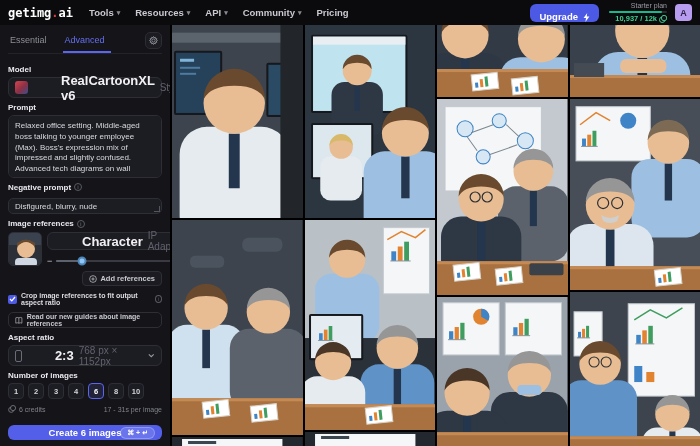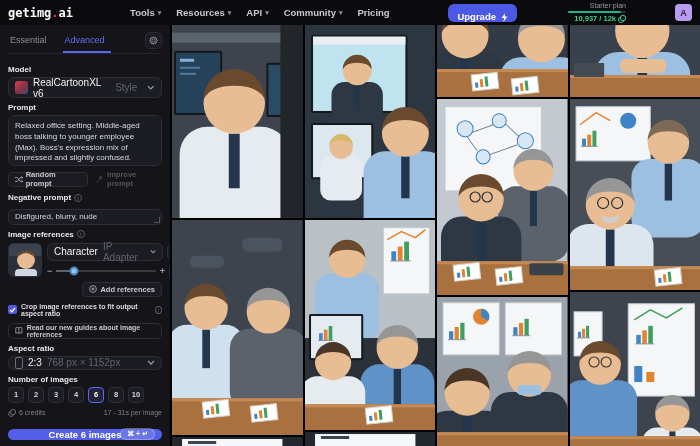--- a/index.html
+++ b/index.html
@@ -1,21 +1,21 @@
 <!DOCTYPE html>
 <html><head>
 <meta charset="utf-8">
 <style>
   * { margin:0; padding:0; box-sizing:border-box; }
   html,body { width:700px; height:446px; overflow:hidden; background:#000; }
   body { font-family:"Liberation Sans", sans-serif; color:#e7e7ec; }
   .app { width:700px; height:446px; display:flex; flex-direction:column; background:#09090c; }
 
   
-  .topbar { height:25px; flex:0 0 25px; display:flex; align-items:center; background:#0b0b0e; padding:0 8px;gap:41px; }
+  .topbar { height:25px; flex:0 0 25px; display:flex; align-items:center; background:#0b0b0e; padding:0 8px; }
   .logo { font-family:"DejaVu Sans Mono", monospace; font-weight:bold; font-size:12px; color:#fff; letter-spacing:0; margin-right:16px; }
   .logo .dot { color:#e23b3b; }
   .nav { display:flex; align-items:center; gap:15px; flex:1; }
   .nav-item { font-size:9.5px; font-weight:bold; color:#c9c9cf; display:flex; align-items:center; gap:3px; cursor:pointer; }
   .nav-item .chev { font-size:7px; color:#8a8a92; }
   .upgrade-btn { background:#4c59e4; color:#fff; font-size:9.5px; font-weight:bold; border:none; border-radius:6px; height:18px; padding:0 9px; display:flex; align-items:flex-end; gap:5px; cursor:pointer; }
   .plan { margin:0 8px 0 10px; text-align:right; line-height:1; }
   .plan-name { font-size:7px; color:#9a9aa3; margin-bottom:2px; }
   .plan-bar { width:58px; height:2px; background:#2a2a31; border-radius:2px; margin:0 0 2px auto; position:relative; }
   .plan-bar i { position:absolute; left:0; top:0; bottom:0; width:91%; background:#17b88a; border-radius:2px; }
@@ -27,21 +27,21 @@
   
   .sidebar { width:170px; flex:0 0 170px; background:#141419; padding:6px 8px 6px 8px; display:flex; flex-direction:column; overflow:hidden; }
   .tabs { display:flex; align-items:center; border-bottom:1px solid #232329; padding-bottom:0; margin-bottom:6px; }
   .tab { font-size:9px; font-weight:normal; color:#8d8d96; padding:4px 6px 6px 2px; margin-right:10px; cursor:pointer; border-bottom:2px solid transparent; }
   .tab.active { color:#6470f3; border-bottom-color:#5a66f1; }
   .tabs .spacer { flex:1; }
   .icon-btn { width:17px; height:17px; border:1px solid #2c2c34; background:#1b1b21; border-radius:5px; display:flex; align-items:center; justify-content:center; cursor:pointer; margin-bottom:4px; }
   .lbl { font-size:8px; font-weight:bold; color:#e8e8ee; margin:5px 0 3px; display:flex; align-items:center; gap:3px; }
   .info { width:8px; height:8px; border:1px solid #5a5a64; border-radius:50%; color:#5a5a64; font-size:5.5px; line-height:7px; text-align:center; font-style:normal; display:inline-block; }
   .select { height:21px; background:#1c1c23; border:1px solid #2e2e37; border-radius:6px; display:flex; align-items:center; padding:0 6px; gap:5px; cursor:pointer; }
-  .select .val { font-size:10px; font-weight:normal; color:#f1f1f4; }
+  .select .val { font-size:13px; font-weight:bold; color:#f1f1f4;margin-left:28px; }
   .select .sub { font-size:10px; color:#62626c; }
   .select .grow { flex:1; }
   .model-ico { width:13px; height:13px; border-radius:3px; background:linear-gradient(135deg,#d8434d 0%,#8a3046 55%,#3b4f8c 100%); flex:0 0 13px; }
   .ratio-ico { width:8px; height:12px; border:1.5px solid #6c6c76; border-radius:2px; }
   textarea.prompt { width:100%; height:94px; background:#1c1c23; border:1px solid #2e2e37; border-radius:6px; resize:none; color:#d9d9e0; font-size:8px; line-height:1.35; padding:5px 6px; font-family:"Liberation Sans", sans-serif; outline:none; }
   .prompt-btns { display:flex; align-items:center; gap:8px; margin-top:4px; }
   .mini-btn { height:15px; border:1px solid #2e2e37; background:#1b1b21; color:#c9c9d1; border-radius:4px; font-size:7.5px; font-weight:bold; display:flex; align-items:center; gap:3px; padding:0 6px; cursor:pointer; }
   .mini-ghost { border:none; background:none; color:#55555e; font-size:7.5px; font-weight:bold; display:flex; align-items:center; gap:3px; cursor:default; }
   input.neg { width:100%; height:16px; background:#1c1c23; border:1px solid #2e2e37; border-radius:5px; color:#d9d9e0; font-size:8px; padding:0 6px; outline:none; font-family:"Liberation Sans", sans-serif; }
   .ref-panel { display:flex; gap:5px; margin-top:1px; }
@@ -152,34 +152,20 @@
         <span class="grow"></span>
         <svg width="8" height="5" viewBox="0 0 8 5">
             <path d="M1 1 L4 4 L7 1" fill="none" stroke="#9a9aa3" stroke-width="1.3"></path>
           </svg>
       </div>
 
       <div class="lbl">
           <span>Prompt</span>
         </div>
       <textarea class="prompt" spellcheck="false" style="">Relaxed office setting. Middle-aged boss talking to younger employee (Max). Boss's expression mix of impressed and slightly confused. Advanced tech diagrams on wall behind. Boss gesturing with open palms, indicating trust. Max listening attentively, slight smile. Comfortable, modern office furniture. Warm, professional lighting.</textarea>
-      <div class="prompt-btns">
-        <div class="mini-btn">
-          <svg width="8" height="7" viewBox="0 0 10 8">
-              <path d="M0 1.5 H3 L7 6.5 H10 M0 6.5 H3 L7 1.5 H10 M8.5 0 L10 1.5 L8.5 3 M8.5 5 L10 6.5 L8.5 8" fill="none" stroke="#c9c9d1" stroke-width="0.9"></path>
-            </svg>
-          <span>Random prompt</span>
-        </div>
-        <div class="mini-ghost">
-          <svg width="8" height="8" viewBox="0 0 10 10">
-              <path d="M1 9 L6.5 3.5 M6 1 L6.6 2.4 L8 3 L6.6 3.6 L6 5 L5.4 3.6 L4 3 L5.4 2.4 Z" fill="none" stroke="#55555e" stroke-width="0.9"></path>
-            </svg>
-          <span>Improve prompt</span>
-        </div>
-      </div>
 
       <div class="lbl">
           <span>Negative prompt</span>
           <i class="info">i</i>
         </div>
       <div class="rel">
         <input class="neg" value="Disfigured, blurry, nude" style="">
         <span class="resize-corner"></span>
       </div>
 

